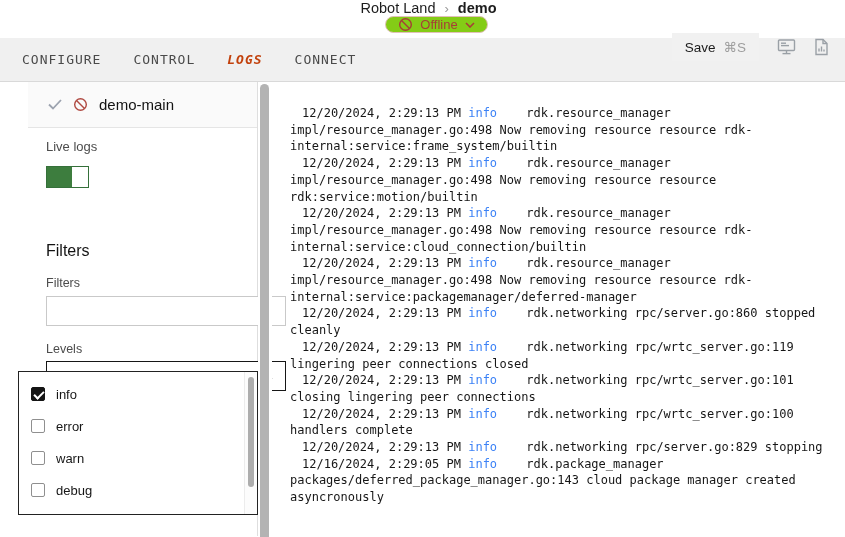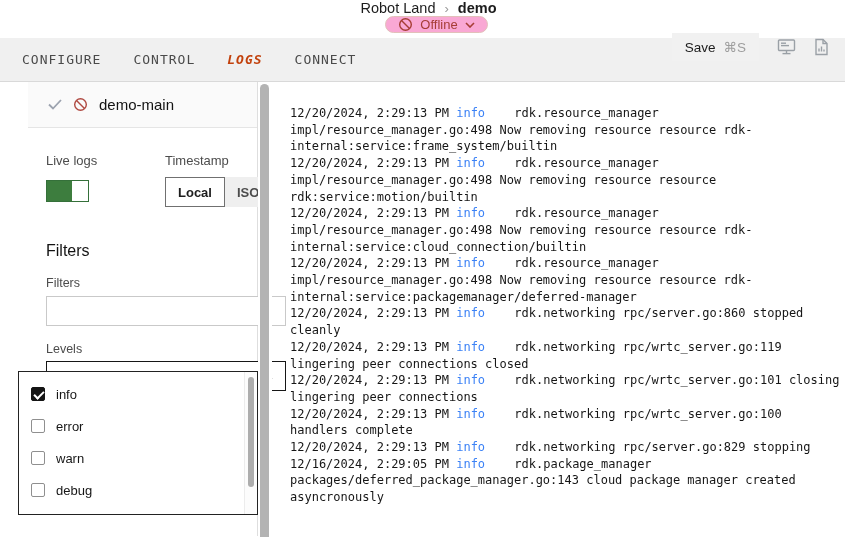--- a/index.html
+++ b/index.html
@@ -6,21 +6,21 @@
   html,body { width:845px; height:537px; overflow:hidden; background:#fff;
     font-family:"Liberation Sans", sans-serif; color:#1c1c1c; }
 
   
   .header { height:38px; display:flex; align-items:center; padding:0 16px 0 28px; background:#fff;flex-direction:column; }
   .breadcrumb { display:flex; align-items:center; gap:9px; font-size:14.5px; }
   .crumb-parent { color:#1c1c1c; }
   .crumb-sep { color:#9a9a9a; font-size:13px; }
   .crumb-current { font-weight:700; }
   .status-badge { display:flex; align-items:center; gap:7px; margin-left:16px;
-    background:#f9a8d4; border:1px solid #e2c0ba; border-radius:13px; height:26px;
+    background:#84cc16; border:1px solid #e2c0ba; border-radius:13px; height:26px;
     padding:0 12px; color:#a63e36; font-size:13px; cursor:pointer; }
   .header-right { margin-left:auto; display:flex; align-items:center; gap:18px; }
   .save-btn { background:#f1f1f1; height:28px; display:flex; align-items:center; gap:8px;
     padding:0 13px; font-size:13.5px; cursor:pointer; }
   .save-shortcut { color:#9e9e9e; }
   .hdr-icon { display:flex; align-items:center; cursor:pointer; }
 
   
   .tabbar { height:44px; background:#f0f0f0; border-bottom:1px solid #d9d9d9;
     display:flex; align-items:center; gap:32px; padding-left:22px;
@@ -30,21 +30,21 @@
 
   
   .content { display:flex; height:454px; position:relative; }
   .sidebar { width:258px; flex:none; border-right:1px solid #dedede; position:relative; background:#fff;padding-left:28px; }
 
   .part-row { height:46px; background:#fafafa; border-bottom:1px solid #e5e5e5;
     display:flex; align-items:center; padding-left:20px; gap:11px; cursor:pointer; }
   .part-name { font-size:15px; font-weight:500; color:#131313; }
 
   .controls-row { position:relative; height:108px; }
-  .ctl-label { font-size:13px; color:#4c4c4c;margin-top:14px; }
+  .ctl-label { font-size:13px; color:#4c4c4c; }
   .live-block { position:absolute; left:18px; top:11px; }
   .toggle { margin-top:12px; width:43px; height:22px; background:#3d7d3e; border:1px solid #35703a;
     position:relative; cursor:pointer; }
   .toggle .knob { position:absolute; top:0; bottom:0; right:0; width:16px; background:#fff; }
   .ts-block { position:absolute; left:137px; top:11px; }
   .segmented { margin-top:9px; display:flex; background:#efefef; height:30px; }
   .seg-btn { min-width:45px; padding:0 12px; display:flex; align-items:center; justify-content:center;
     font-size:13px; font-weight:700; color:#4c4c4c; cursor:pointer; }
   .seg-btn.selected { background:#fff; border:1px solid #707070; color:#1d1d1d; }
 
@@ -71,21 +71,21 @@
   
   .scroll-col { width:14px; flex:none; position:relative; background:#fff; }
   .scroll-thumb { position:absolute; left:2px; top:2px; bottom:-6px; width:9px;
     background:#b3b3b3; border-radius:5px; }
 
   
   .log-pane { flex:1; overflow:hidden; background:#fff; }
   .log-list { margin:23px 0 0 18px; width:553px;
     font-family:"DejaVu Sans Mono", monospace; font-size:12px; line-height:16.7px; color:#161616; }
   .log-level { color:#3c82f6; margin-right:22px; }
-  .log-ts { white-space:nowrap; }
+  .log-ts { white-space:nowrap;margin-left:12px; }
 </style>
 </head>
 <body>
 
 <div class="header">
   <div class="breadcrumb">
     <span class="crumb-parent">Robot Land</span>
     <span class="crumb-sep">›</span>
     <span class="crumb-current">demo</span>
   </div>
@@ -154,27 +154,20 @@
       <span class="part-name">demo-main</span>
     </div>
 
     <div class="controls-row">
       <div class="live-block">
         <div class="ctl-label">Live logs</div>
         <div class="toggle on">
           <div class="knob"></div>
         </div>
       </div>
-      <div class="ts-block">
-        <div class="ctl-label">Timestamp</div>
-        <div class="segmented">
-          <div class="seg-btn selected">Local</div>
-          <div class="seg-btn">ISO</div>
-        </div>
-      </div>
     </div>
 
     <div class="filters-heading">Filters</div>
 
     <div class="field-label">Filters</div>
     <input class="keyword-input" type="text" value="" style="">
 
     <div class="field-label">Levels</div>
     <div class="levels-select">
       <span style="display:flex;">

